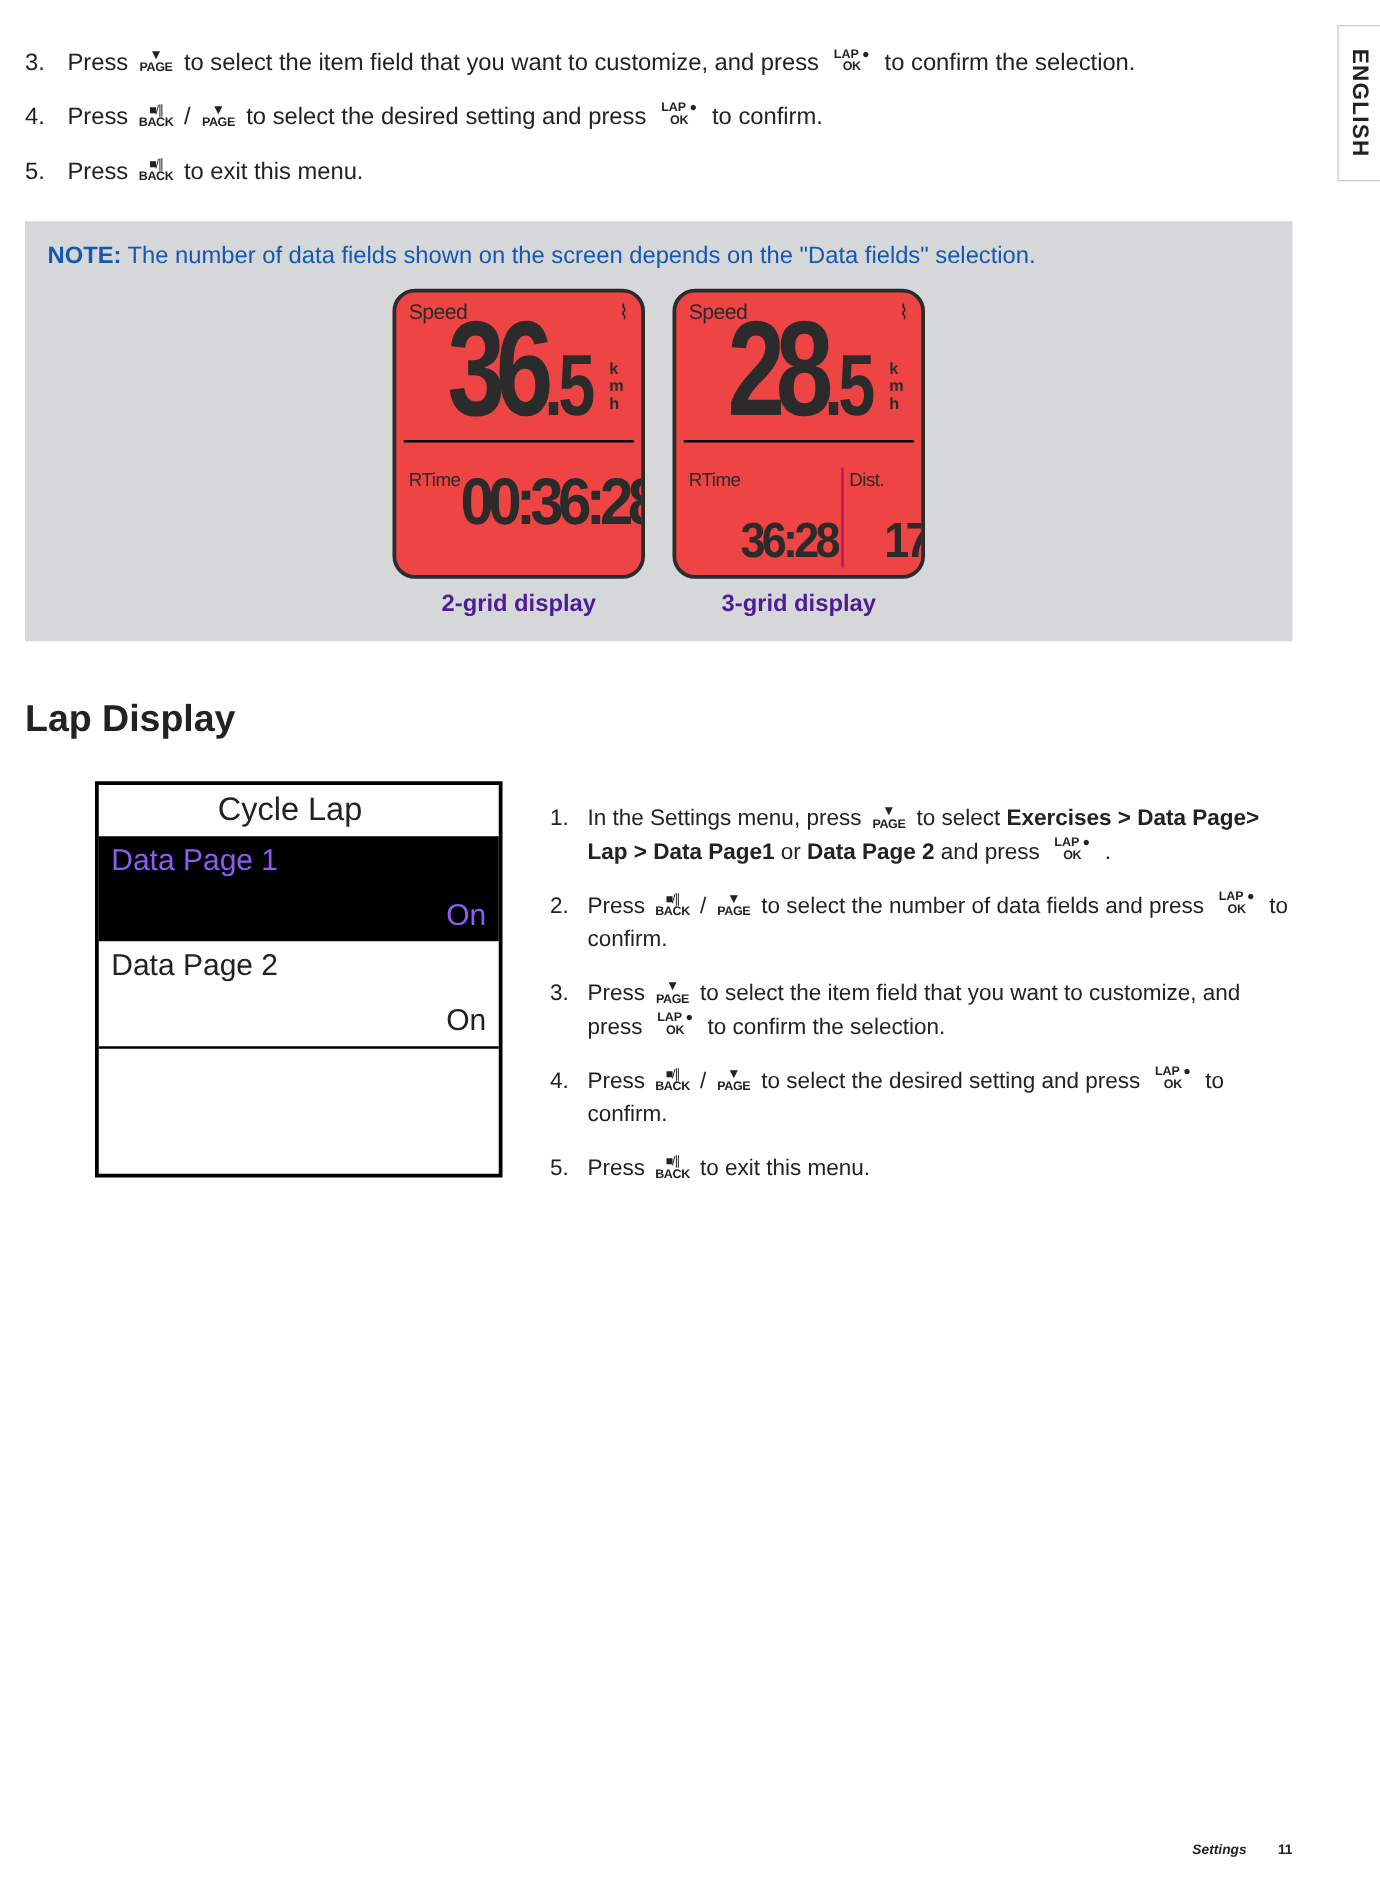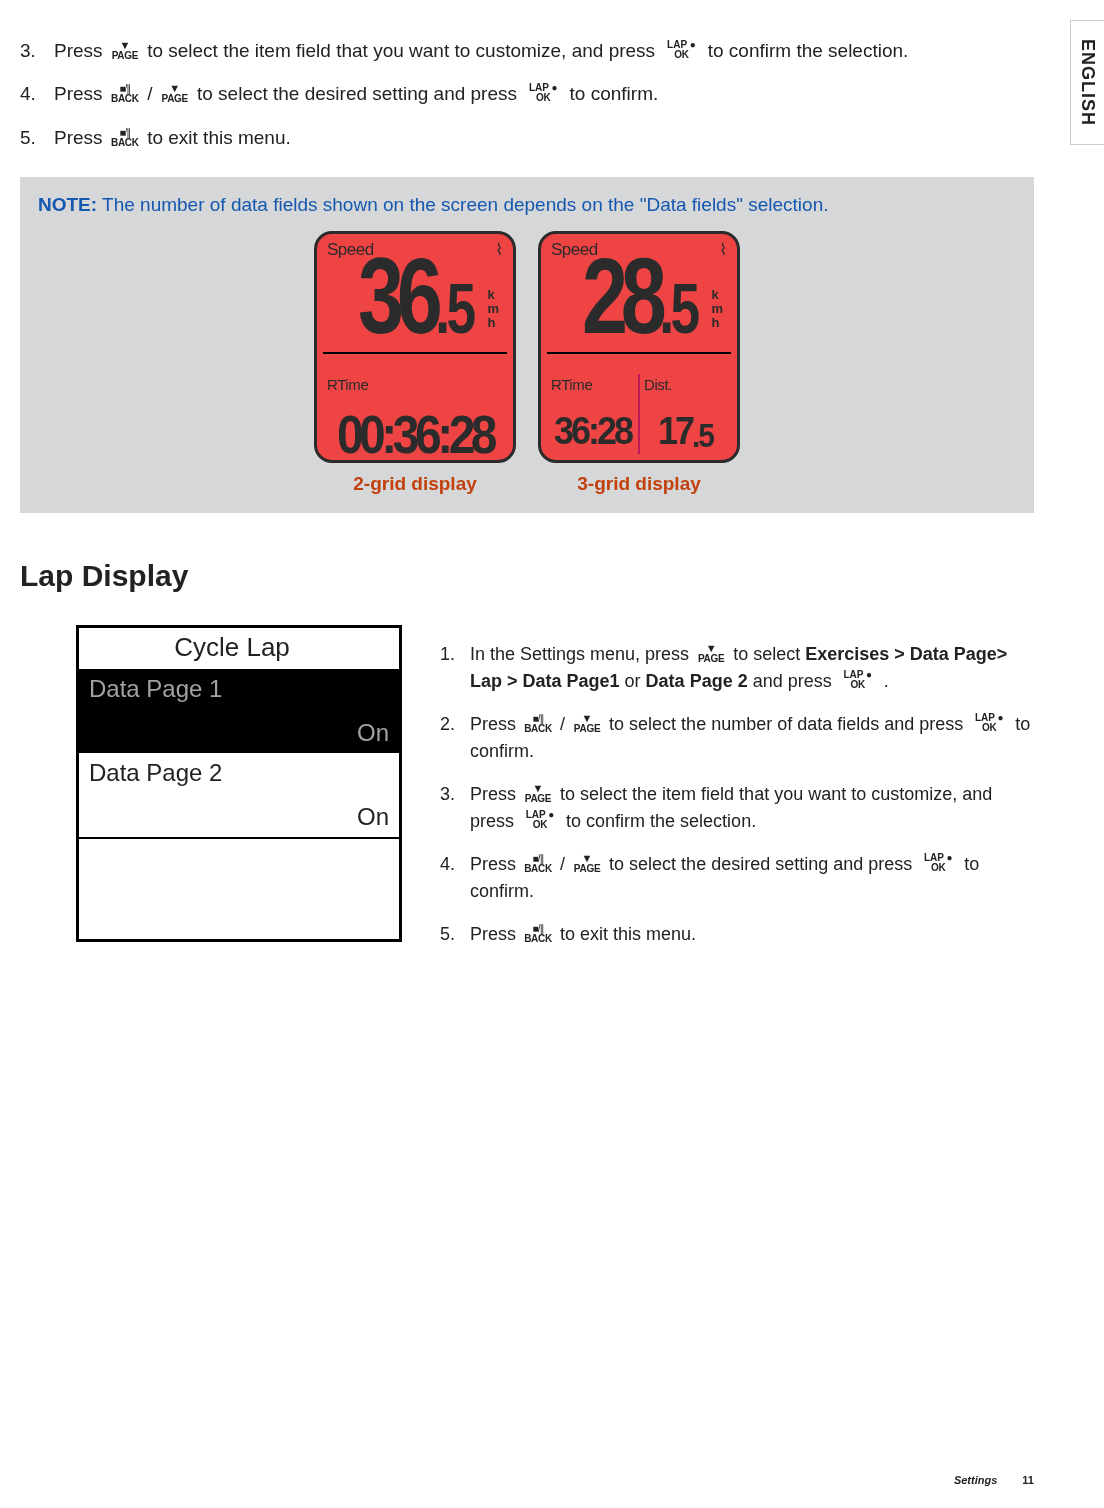--- a/index.html
+++ b/index.html
@@ -93,21 +93,21 @@
     margin-bottom: 12px;
   }
   .note-text .bold { font-weight: 700; color: #1558b0; }
   .screens-row {
     display: flex;
     justify-content: center;
     gap: 22px;
     margin-top: 8px;
   }
   .screen-col { display: flex; flex-direction: column; align-items: center; }
-  .screen-caption { color: #c2410c; font-weight: 700; font-size: 19px; margin-top: 10px; }
+  .screen-caption { color: #4c1d95; font-weight: 700; font-size: 19px; margin-top: 10px; }
 
   
   .dev-screen {
     width: 196px;
     height: 226px;
     background: #ef4444;
     border: 3px solid #2b2b2b;
     border-radius: 18px;
     position: relative;
     font-family: Arial, sans-serif;
@@ -139,21 +139,21 @@
   .big-digits .dec { font-size: 58px; letter-spacing: -4px; }
   .unit-kmh {
     position: absolute; right: 8px; top: 46px;
     font-size: 13px; line-height: 14px; font-weight: 700; color: #2b2b2b;
     text-align: left;
   }
   .bot-row {
     position: absolute; left: 6px; right: 6px; bottom: 6px; top: 140px;
     display: flex;
   }
-  .bot-cell { flex: 1; display: flex; flex-direction: column; padding: 2px 4px; gap: 14px; }
+  .bot-cell { flex: 1; display: flex; flex-direction: row; padding: 2px 4px; }
   .bot-cell + .bot-cell { border-left: 2px solid #be185d; margin-left: 0; }
   .bot-label { font-size: 15px; color: #2b2b2b; letter-spacing: -0.4px; }
   .bot-value {
     font-family: Arial, sans-serif;
     font-weight: 900;
     font-size: 44px;
     letter-spacing: -4px;
     color: #2b2b2b;
     text-align: center;
     flex: 1; display: flex; align-items: flex-end; justify-content: center;
@@ -187,21 +187,21 @@
     text-align: center;
     font-size: 26px;
     padding: 4px 14px 6px 0;
     font-family: Arial, sans-serif;
   }
   .cycle-row {
     padding: 6px 10px 6px 10px;
     font-size: 24px;
     font-family: Arial, sans-serif;
   }
-  .cycle-row.sel { background: #000; color: #a3a3a3; }
+  .cycle-row.sel { background: #000; color: #8b5cf6; }
   .cycle-row .status { display: block; text-align: right; font-size: 24px; margin-top: 16px; }
   .cycle-row.bordered { border-bottom: 2px solid #000; }
   .cycle-spacer { height: 100px; }
 
   ol.sub-steps { flex: 1; }
   ol.sub-steps > li { font-size: 18px; line-height: 1.5; margin-bottom: 16px; padding-left: 30px; }
   ol.sub-steps > li > .num { left: 0; }
   .bold { font-weight: 700; }
 
   .footer {

